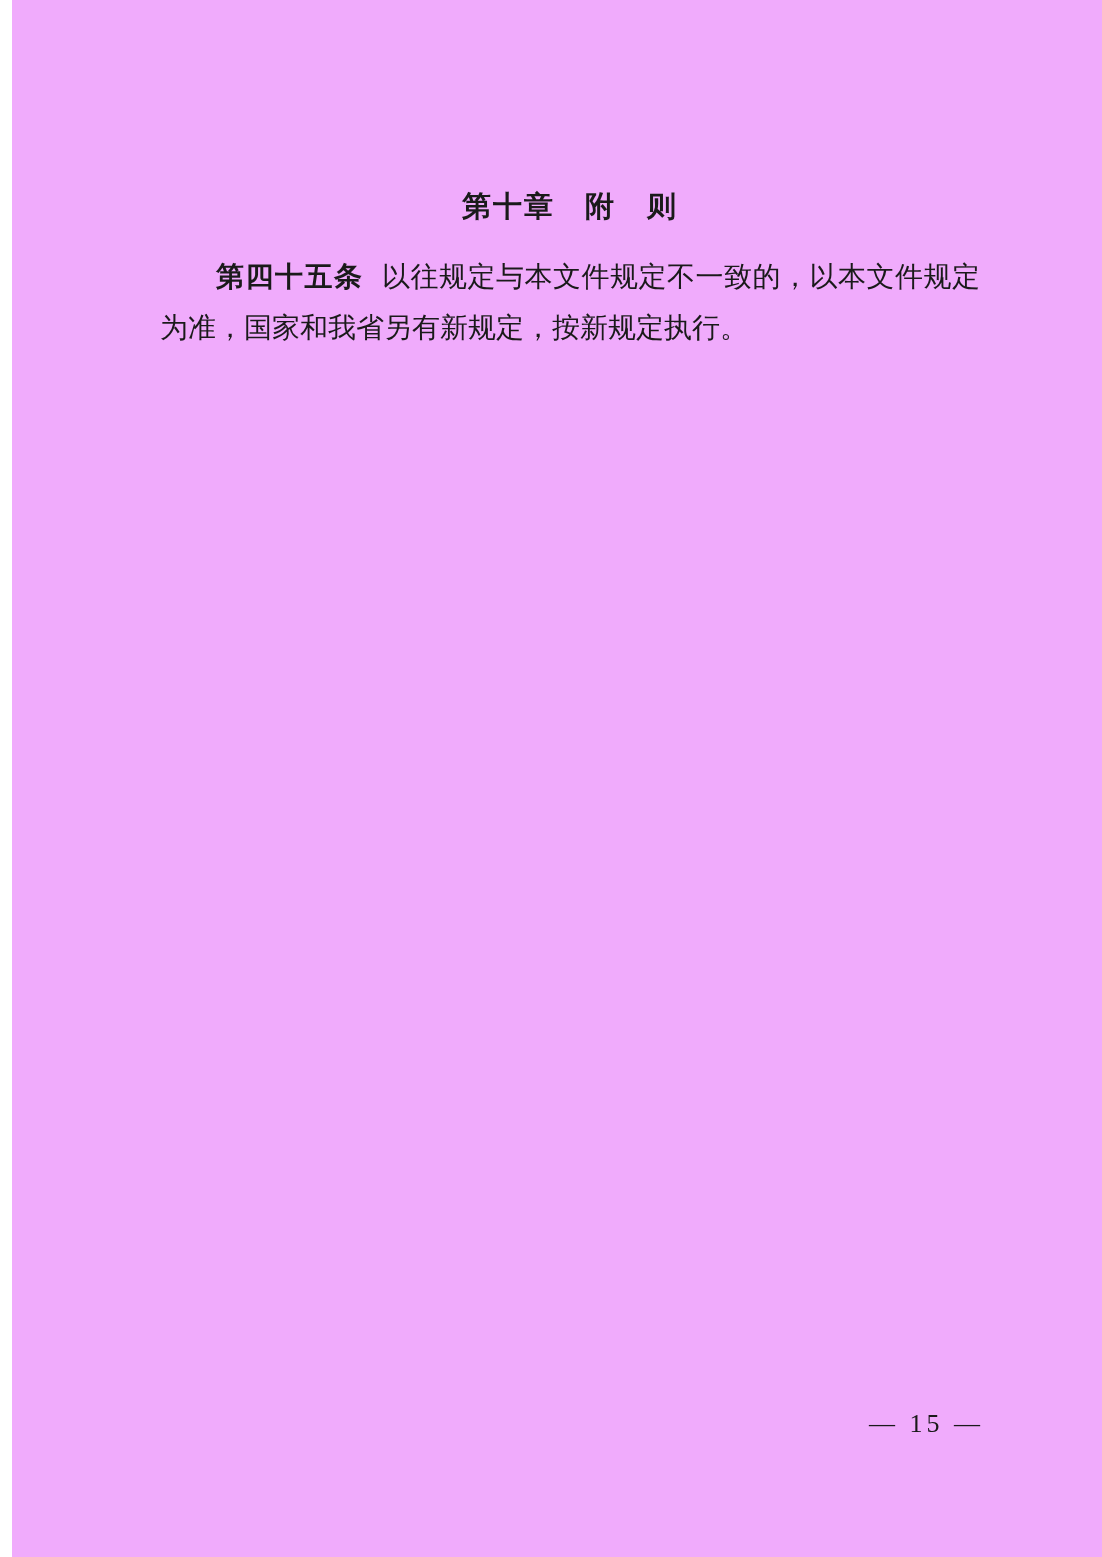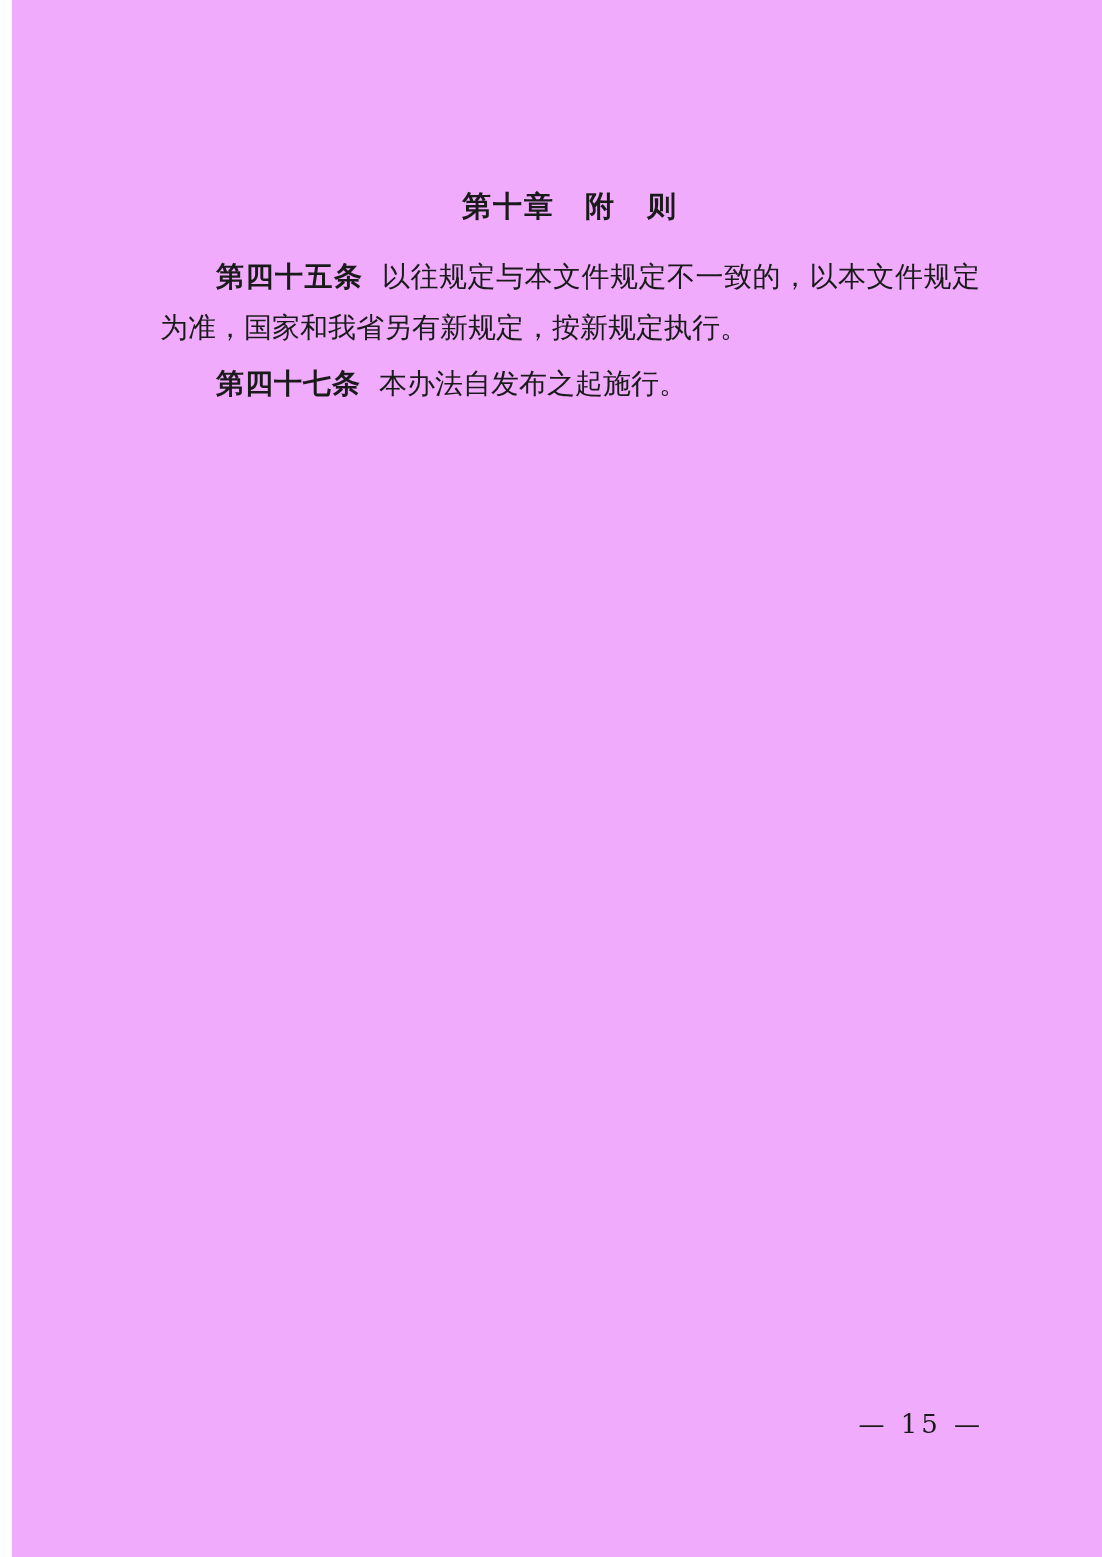--- a/index.html
+++ b/index.html
@@ -58,39 +58,37 @@
     display: inline-block;
     width: 18px;
   }
   .page-number {
     position: absolute;
     right: 130px;
     bottom: 118px;
     font-size: 26px;
     letter-spacing: 4px;
     color: #1a1a1a;
+    font-family: Liberation Serif, serif;
   }
 </style>
 </head>
 <body>
 
 <div class="page">
 
   <div class="content">
 
     <h1 class="chapter-heading">
       <span>第十章</span><span class="gap"></span><span>附　则</span>
     </h1>
 
     <p class="article">
       <span class="art-num">第四十五条</span><span class="art-sep"></span><span>以往规定与本文件规定不一致的，以本文件规定为准，国家和我省另有新规定，按新规定执行。</span>
     </p>
 
 
-    <p class="article">
-      <span class="art-num">第四十七条</span><span class="art-sep"></span><span>本办法自发布之起施行。</span>
-    </p>
 
   </div>
 
   <div class="page-number">— 15 —</div>
 
 </div>
 
 </body></html>

